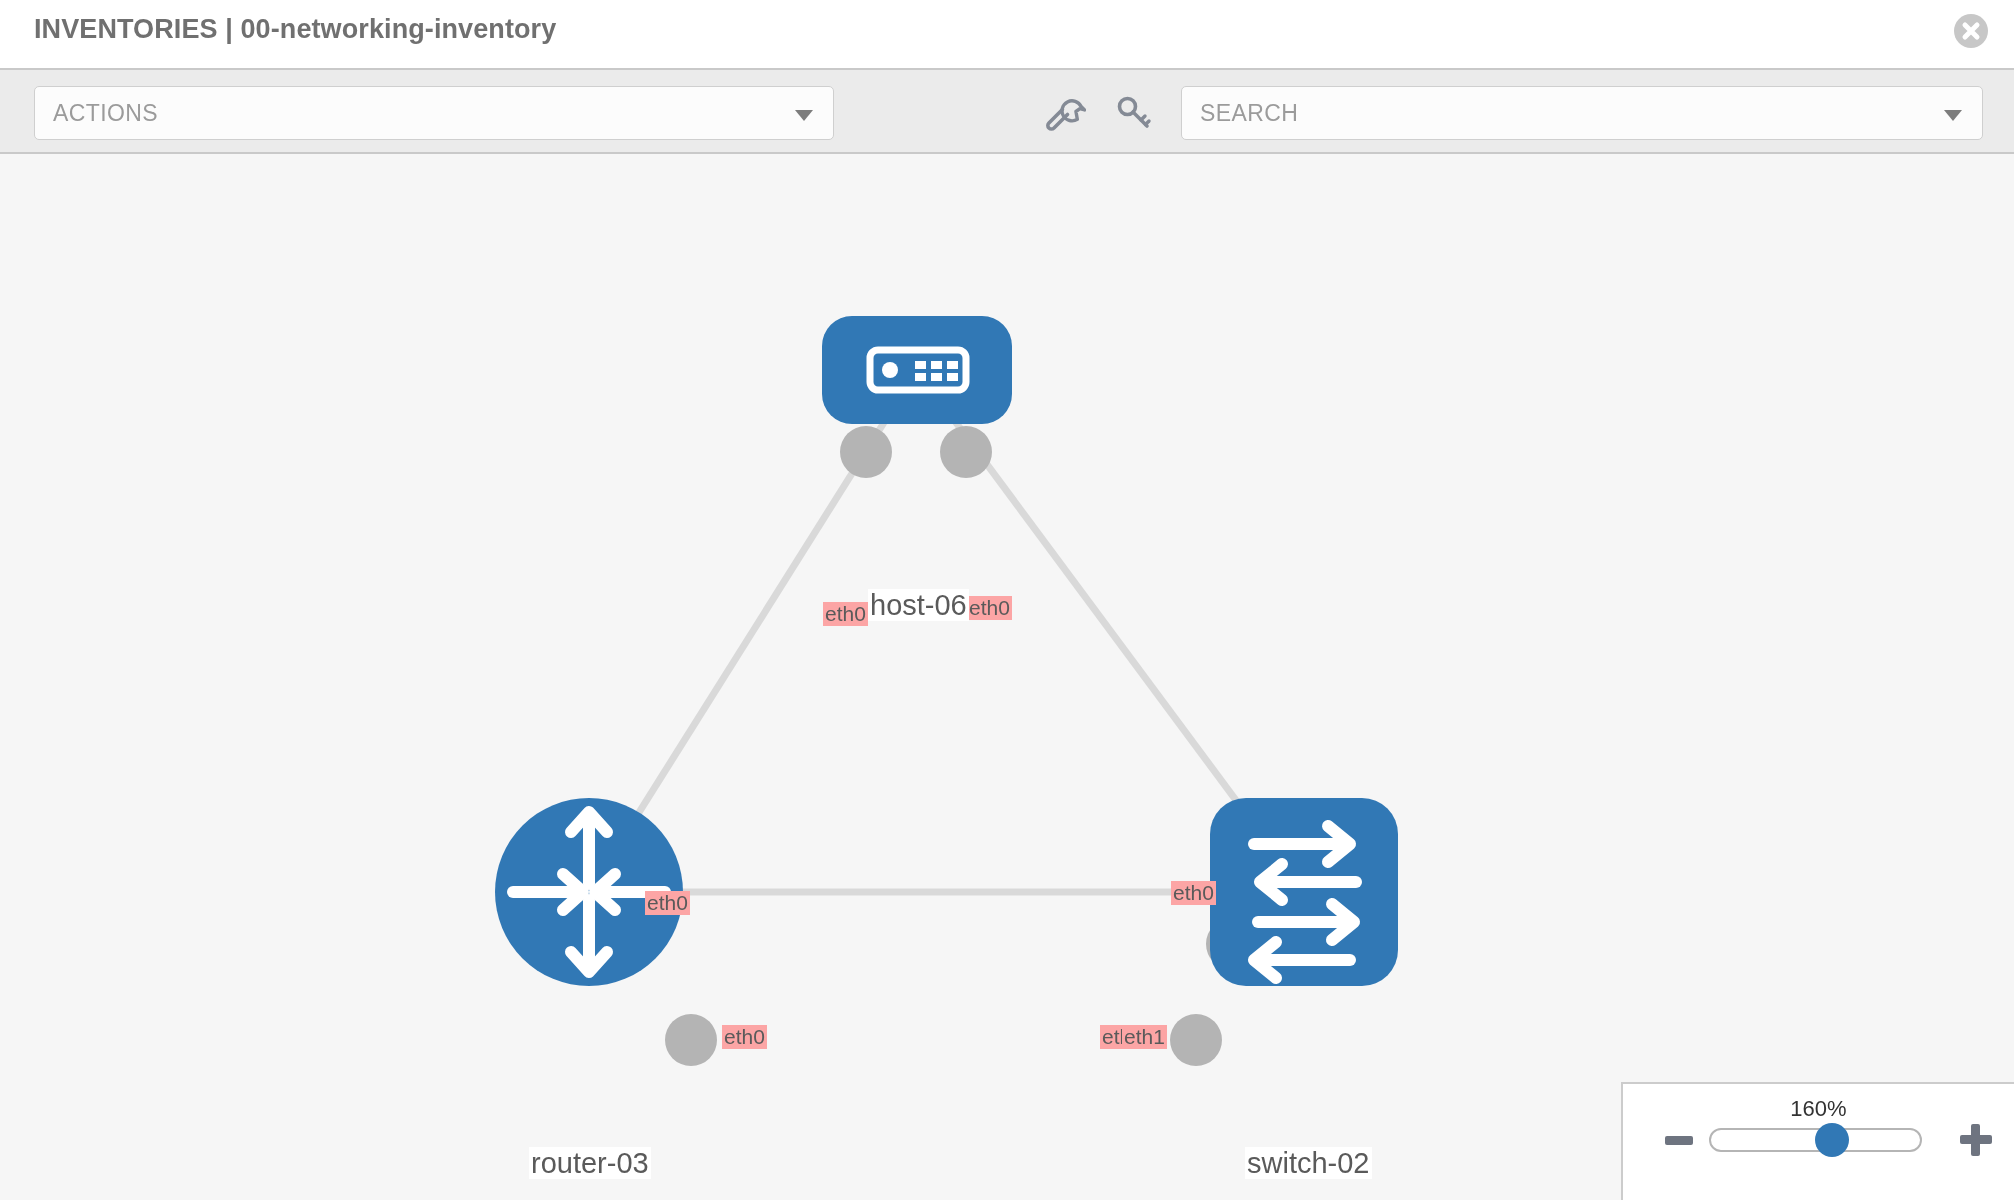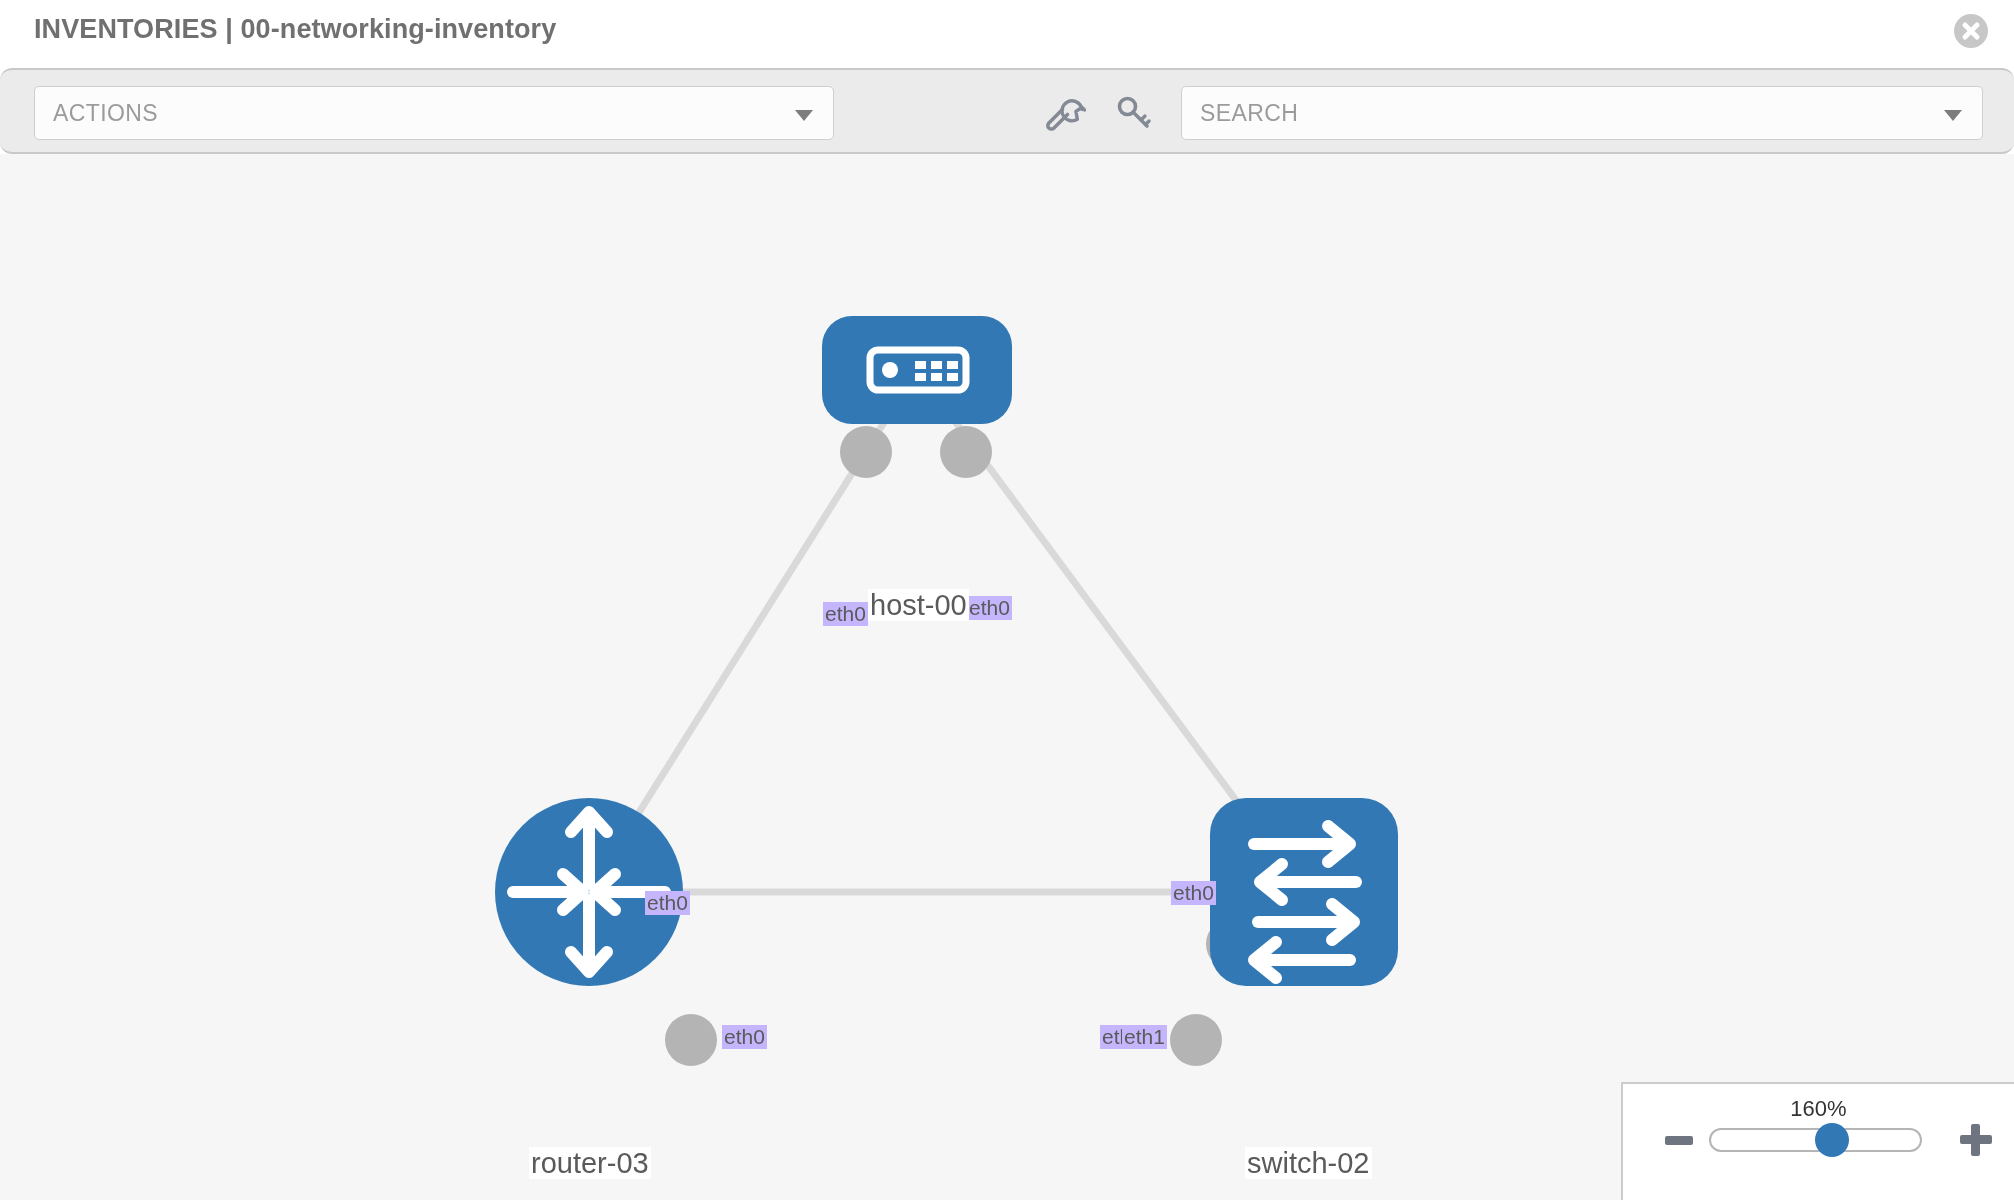--- a/index.html
+++ b/index.html
@@ -53,21 +53,20 @@
 
   
   .toolbar {
     position: absolute;
     left: 0; top: 68px;
     width: 2014px;
     height: 86px;
     background: #ebebeb;
     border-top: 2px solid #c9c9c9;
     border-bottom: 2px solid #c9c9c9;
-    border-radius: 12px;
   }
 
   .actions-select {
     position: absolute;
     left: 34px;
     top: 16px;
     width: 800px;
     height: 54px;
     background: #fcfcfc;
     border: 1px solid #cfcfcf;
@@ -146,21 +145,21 @@
     color: #5a5a5a;
     background: #ffffff;
     white-space: nowrap;
     padding: 0 2px;
     line-height: 1.12;
   }
   .port-label {
     position: absolute;
     font-size: 21px;
     color: #5a5a5a;
-    background: #c4b5fd;
+    background: #fca5a5;
     white-space: nowrap;
     padding: 0 2px;
     line-height: 1.12;
   }
 
   
   .zoom-panel {
     position: absolute;
     left: 1621px;
     top: 1082px;
@@ -342,21 +341,21 @@
     </svg>
 
     <div class="port-label" style="left:823px; top:448px;">eth0</div>
     <div class="port-label" style="left:967px; top:442px;">eth0</div>
     <div class="port-label" style="left:645px; top:737px;">eth0</div>
     <div class="port-label" style="left:1171px; top:727px;">eth0</div>
     <div class="port-label" style="left:722px; top:871px;">eth0</div>
     <div class="port-label" style="left:1100px; top:871px;">eth0</div>
     <div class="port-label" style="left:1122px; top:871px;">eth1</div>
 
-    <div class="node-label" style="left:868px; top:435px;">host-00</div>
+    <div class="node-label" style="left:868px; top:435px;">host-06</div>
     <div class="node-label" style="left:529px; top:993px;">router-03</div>
     <div class="node-label" style="left:1245px; top:993px;">switch-02</div>
   </div>
 
   <div class="zoom-panel">
     <div class="zoom-value">160%</div>
     <div class="zoom-minus"></div>
     <div class="zoom-track"></div>
     <div class="zoom-handle" id="zoom-handle" style="left: 191.61px;"></div>
     <div class="zoom-plus"></div>

